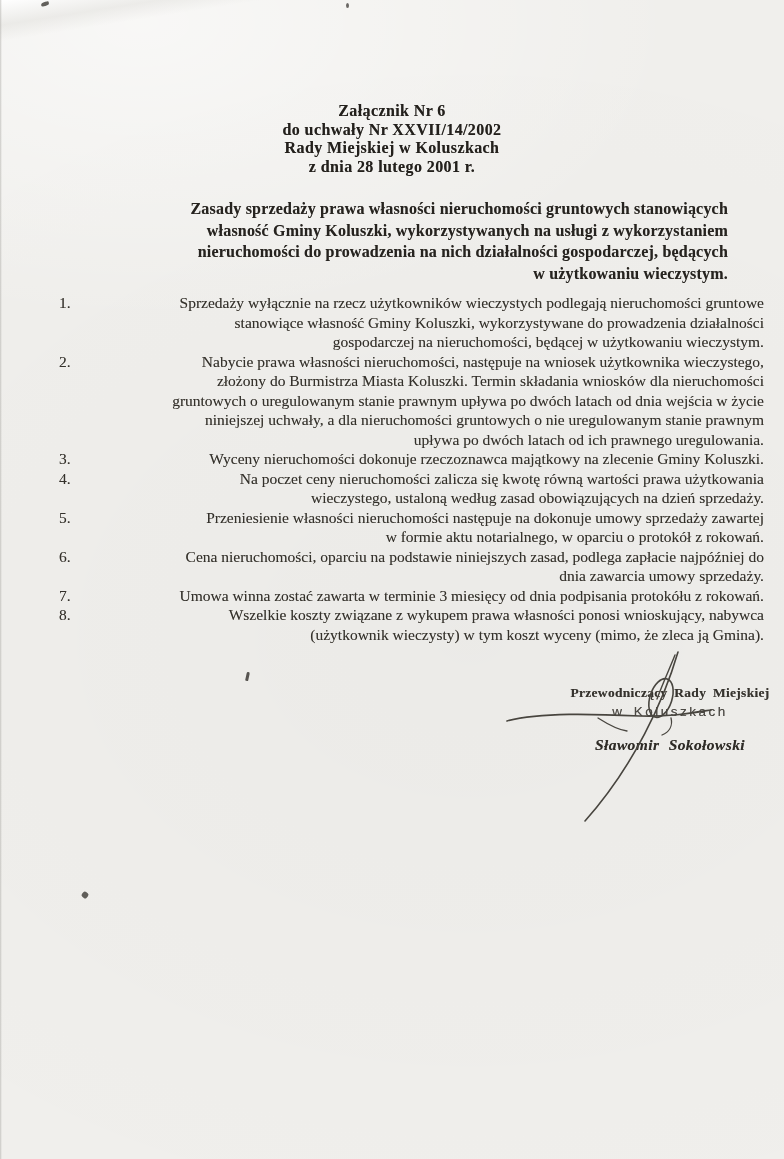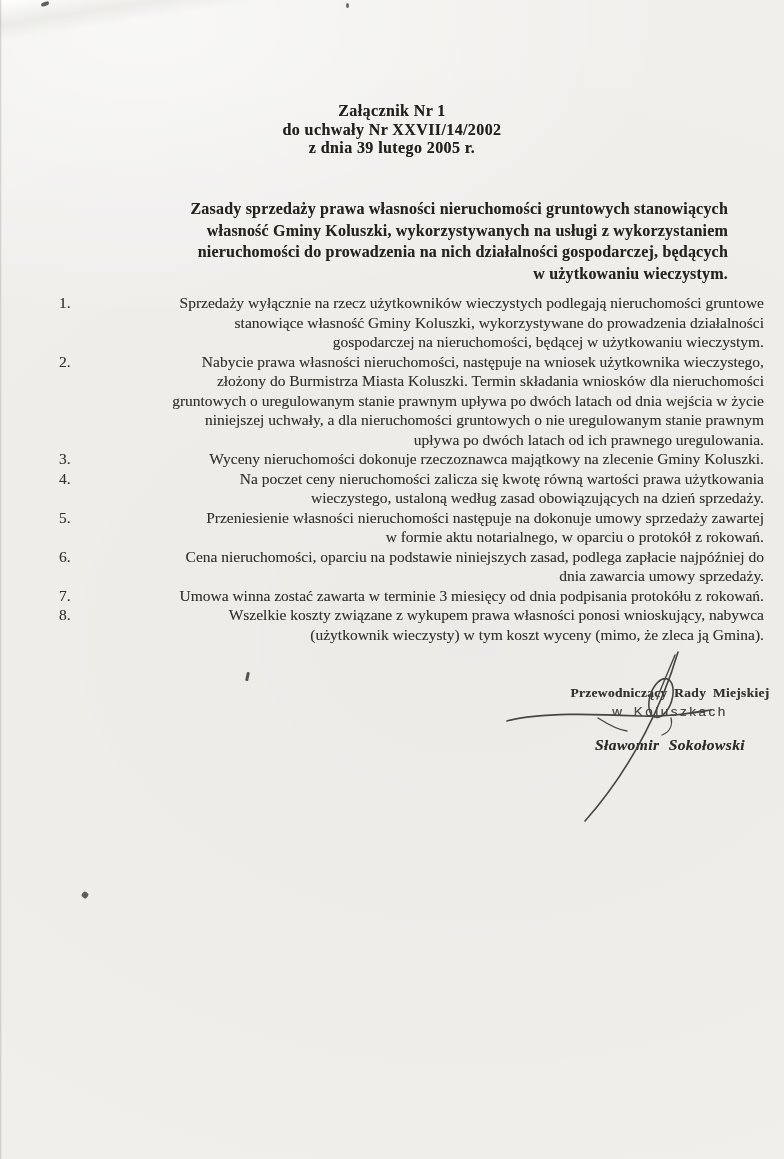--- a/index.html
+++ b/index.html
@@ -136,23 +136,24 @@
 </style>
 </head>
 <body>
 
 <div class="page">
 
   <div class="crease"></div>
   <div class="left-edge"></div>
 
   <div class="doc-header">
-    <div>Załącznik Nr 1</div>
+    <div>Załącznik Nr 6</div>
     <div>do uchwały Nr XXVII/14/2002</div>
-    <div>z dnia 39 lutego 2005 r.</div>
+    <div>Rady Miejskiej w Koluszkach</div>
+    <div>z dnia 28 lutego 2001 r.</div>
   </div>
 
   <div class="subject">Zasady sprzedaży prawa własności nieruchomości gruntowych stanowiących
 własność Gminy Koluszki, wykorzystywanych na usługi z wykorzystaniem
 nieruchomości do prowadzenia na nich działalności gospodarczej, będących
 w użytkowaniu wieczystym.</div>
 
   <div class="rules">
     <div class="rule-item">
       <span class="rule-num">1.</span>

